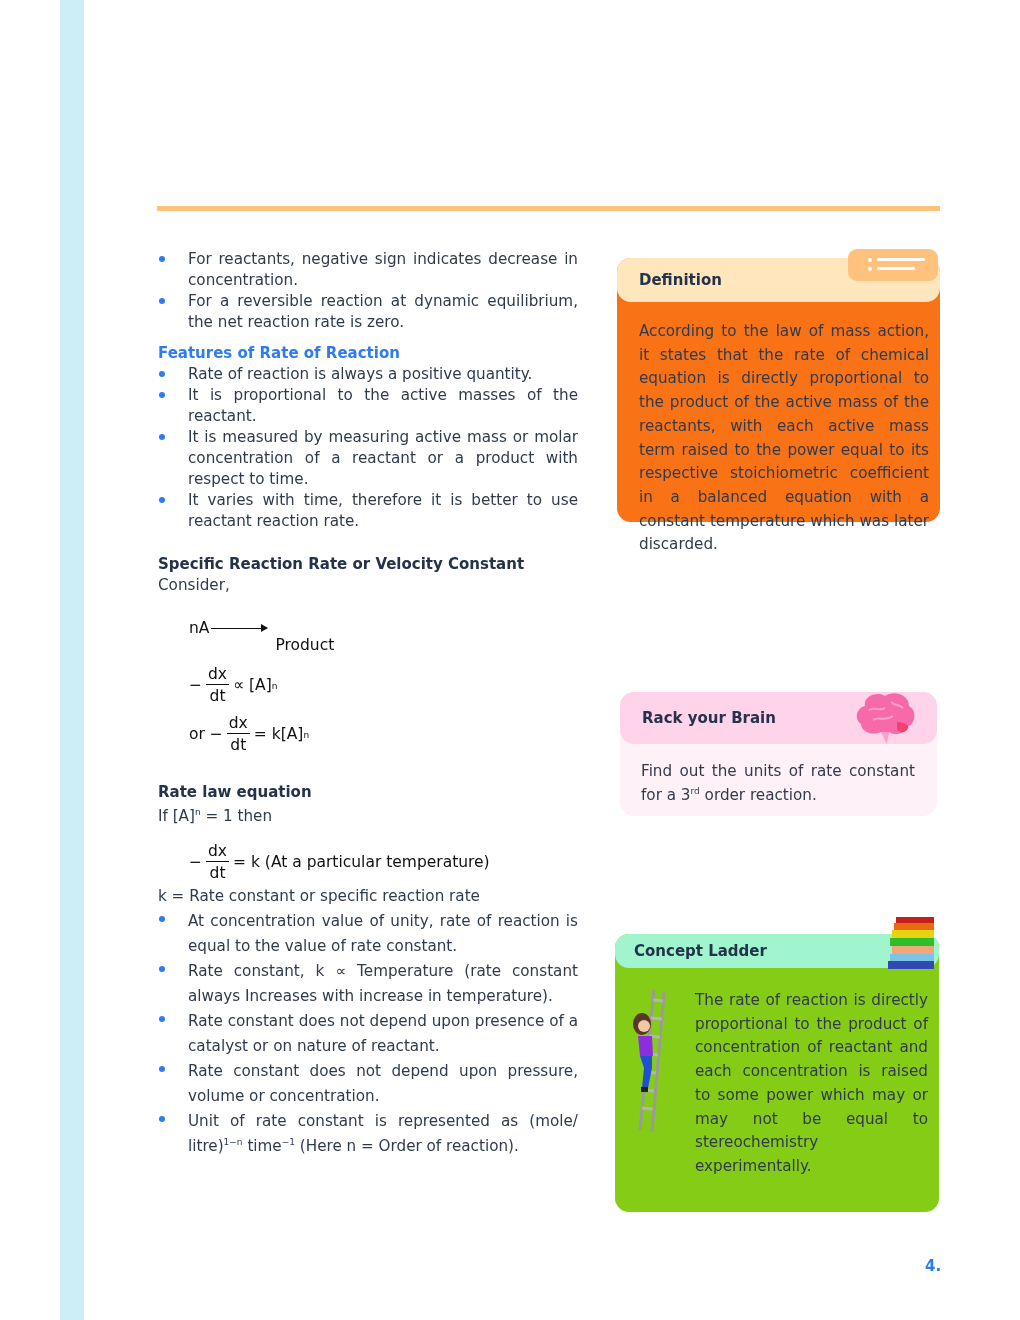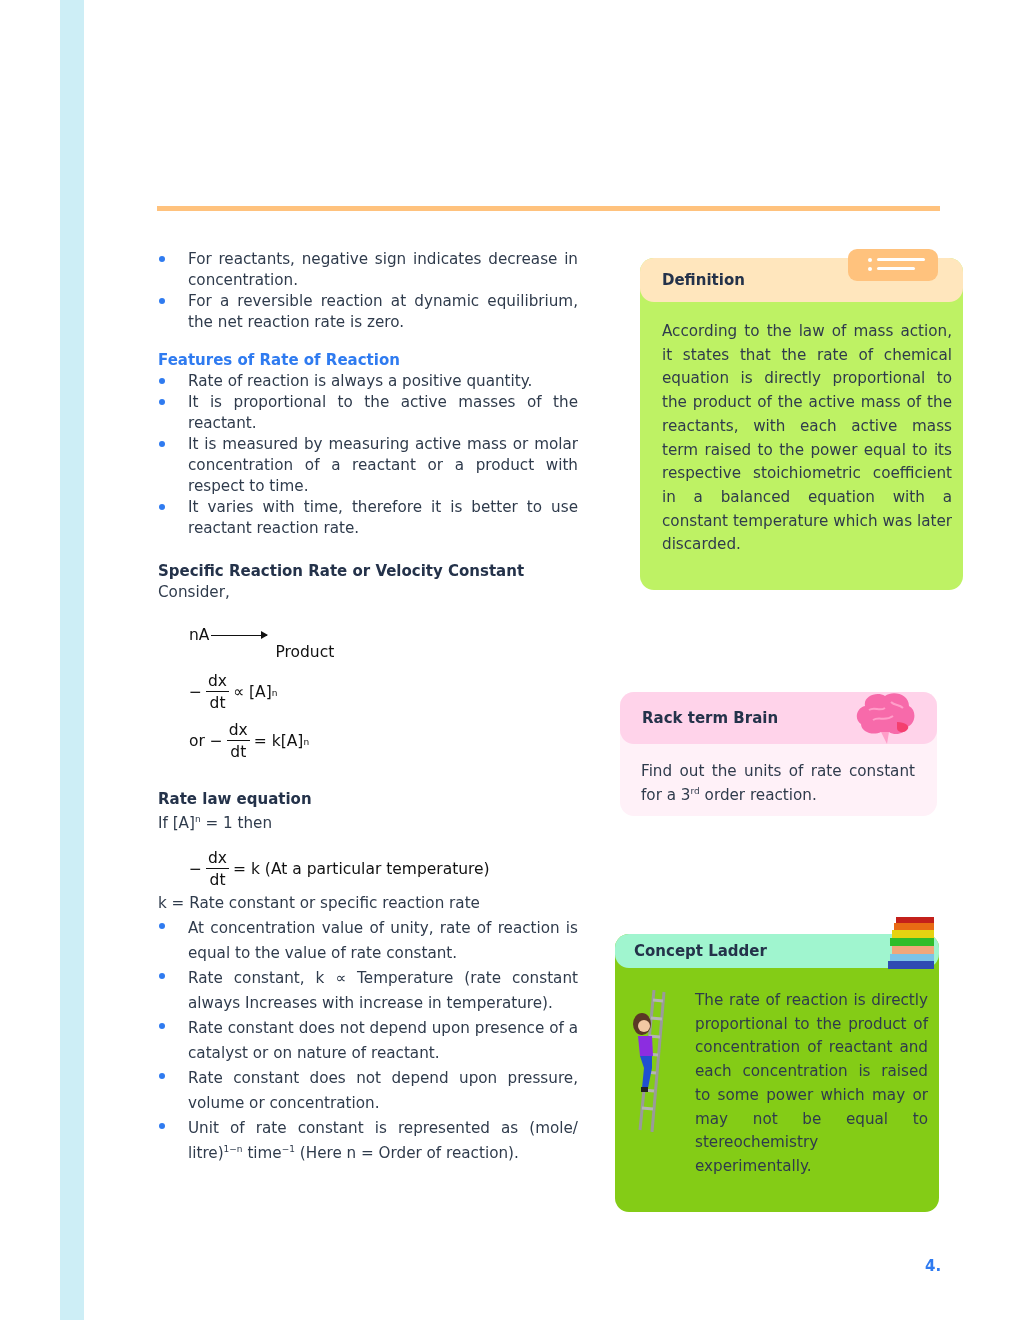--- a/index.html
+++ b/index.html
@@ -6,38 +6,38 @@
   html, body { width: 1020px; height: 1320px; background: #ffffff; overflow: hidden; }
   body { position: relative; font-family: "DejaVu Sans", sans-serif; color: #2f3b4c; }
   .side-strip { position: absolute; left: 60px; top: 0; width: 24px; height: 1320px; background: #cdeef6; }
   .top-rule { position: absolute; left: 157px; top: 206px; width: 783px; height: 5px; background: #ffc27d; }
 
   .col-left { position: absolute; left: 158px; top: 249px; width: 420px; font-size: 15.2px; line-height: 21px; }
   .col-left p, .col-left li { text-align: justify; }
   ul.bullets { list-style: none; }
   ul.bullets li { position: relative; padding-left: 30px; }
   ul.bullets li::before { content: ""; position: absolute; left: 1px; top: 7px; width: 6px; height: 6px; border-radius: 50%; background: #2f7bf0; }
-  .sec-blue { color: #2f7bf0; font-weight: bold; font-size: 15px; margin-top: 17px; }
+  .sec-blue { color: #2f7bf0; font-weight: bold; font-size: 15px; margin-top: 10px; }
   .sec-dark { color: #24324a; font-weight: bold; font-size: 15px; }
   .gap { height: 22px; }
 
   .math { font-family: "DejaVu Sans", sans-serif; color: #111; font-size: 15.5px; }
   .eq-row { display: flex; align-items: center; margin-left: 31px; }
   .frac { display: inline-flex; flex-direction: column; align-items: center; margin: 0 4px; justify-content: center; }
   .frac .num { border-bottom: 1px solid #111; padding: 0 2px; line-height: 20px; }
   .frac .den { line-height: 22px; }
   .arrow-line { display: inline-block; width: 56px; height: 1px; background: #111; position: relative; margin: 0 2px; vertical-align: middle; }
   .arrow-line::after { content: ""; position: absolute; right: -1px; top: -4px; border-left: 7px solid #111; border-top: 4.5px solid transparent; border-bottom: 4.5px solid transparent; }
   sup { font-size: 9px; line-height: 0; vertical-align: super; }
 
   .card { position: absolute; border-radius: 14px; }
   .card-head { border-radius: 14px; height: 44px; display: flex; align-items: center; padding-left: 22px; font-weight: bold; font-size: 15px; color: #24324a; }
   .card-body { font-size: 15.2px; line-height: 23.7px; text-align: justify; color: #2f3b4c; }
 
-  .def { left: 640px; top: 258px; width: 323px; height: 332px; background: #bef264; }
+  .def { left: 617px; top: 258px; width: 323px; height: 264px; background: #f97316; }
   .def .card-head { background: #ffe6bd; }
   .def .card-body { padding: 18px 11px 0 22px; }
   .def-badge { position: absolute; left: 848px; top: 249px; width: 90px; height: 32px; background: #ffc27d; border-radius: 9px; }
   .def-badge .dot { position: absolute; left: 20px; width: 4px; height: 4px; border-radius: 50%; background: #fff; }
   .def-badge .ln { position: absolute; left: 29px; height: 3px; border-radius: 2px; background: #fff; }
 
   .rack { left: 620px; top: 692px; width: 317px; height: 124px; background: #fff1f8; }
   .rack .card-head { background: #ffd3ea; height: 52px; }
   .rack .card-body { padding: 16px 22px 0 21px; }
 
@@ -127,21 +127,21 @@
   <div class="card-body">According to the law of mass action, it states that the rate of chemical equation is directly proportional to the product of the active mass of the reactants, with each active mass term raised to the power equal to its respective stoichiometric coefficient in a balanced equation with a constant temperature which was later discarded.</div>
 </div>
 <div class="def-badge">
   <span class="dot" style="top:9px;"></span>
     <span class="ln" style="top:9px; width:48px;"></span>
   <span class="dot" style="top:18px;"></span>
     <span class="ln" style="top:18px; width:38px;"></span>
 </div>
 
 <div class="card rack">
-  <div class="card-head">Rack term Brain</div>
+  <div class="card-head">Rack your Brain</div>
   <div class="card-body"><span>Find out the units of rate constant for a 3</span><sup>rd</sup><span> order reaction.</span></div>
 </div>
 <svg style="position:absolute; left:855px; top:692px;" width="62" height="54" viewBox="0 0 62 54">
   <path d="M10 14 C8 4 22 -1 30 4 C38 -2 54 2 54 14 C62 18 61 32 52 35 C50 42 40 44 34 40 L26 40 C18 44 6 40 6 32 C-1 28 1 16 10 14 Z" fill="#f76aaa"></path>
   <path d="M42 30 C50 30 56 34 52 38 C48 42 42 40 42 36 Z" fill="#f43f6f"></path>
   <path d="M26 40 L34 40 L32 52 Z" fill="#ff9ec9"></path>
   <path d="M14 18 C20 14 24 20 30 16 M18 28 C24 24 30 30 38 24 M36 10 C40 14 44 12 48 16" stroke="#ff9ec9" stroke-width="2" fill="none"></path>
 </svg>
 
 <div class="card ladder-card">

